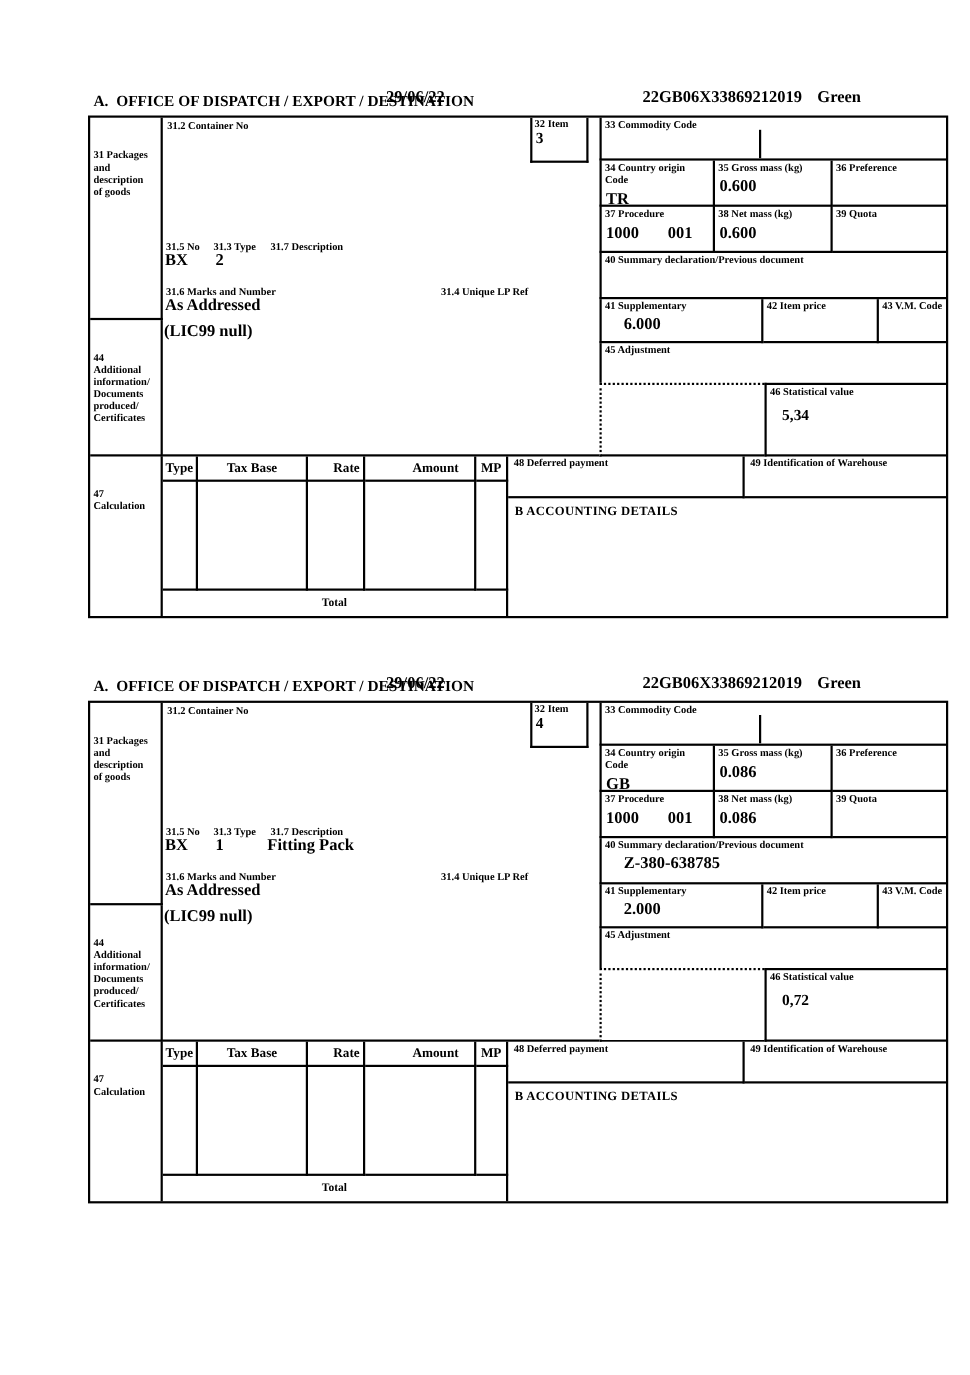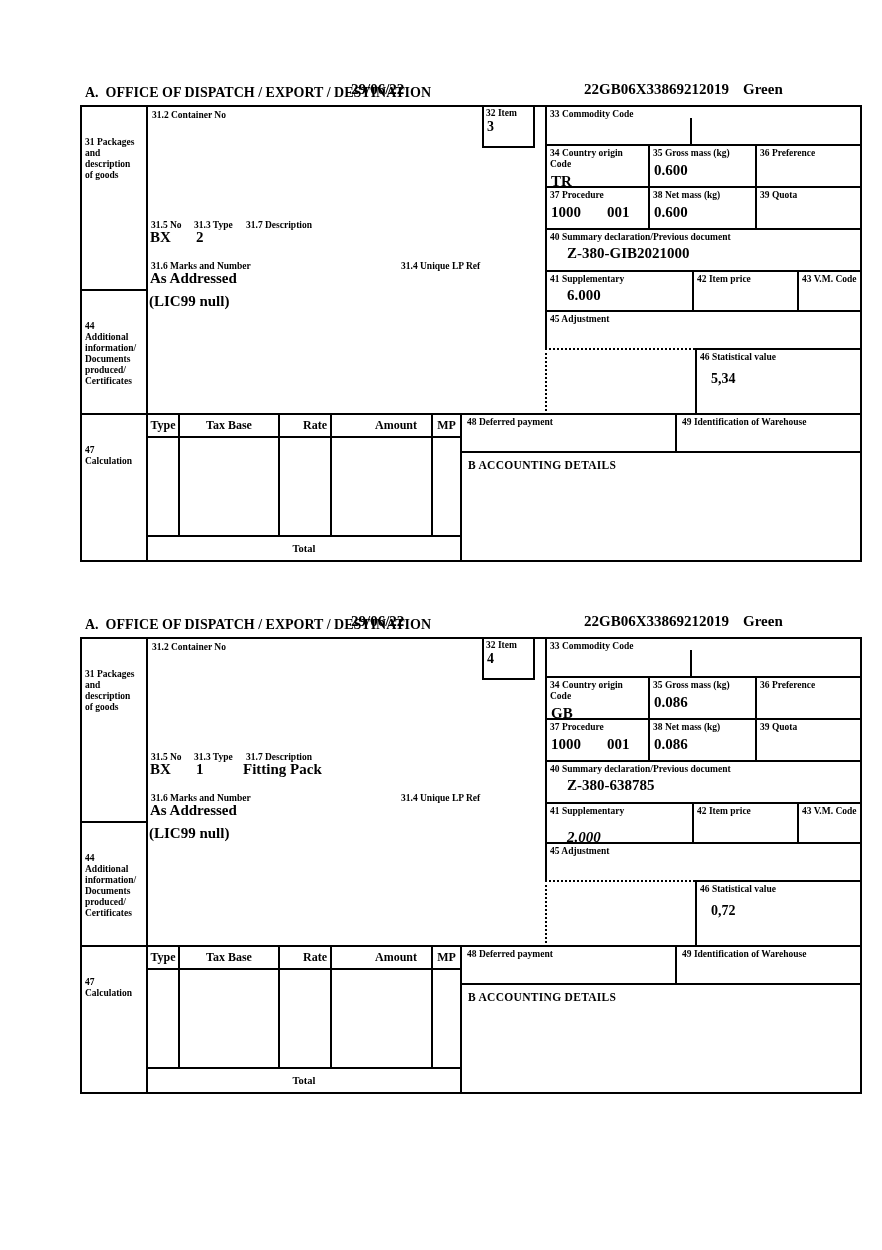--- a/index.html
+++ b/index.html
@@ -104,21 +104,20 @@
       <div class="cell br bb" style="left:568px;top:81px;width:107px;height:42px;">
         <div class="lbl">38 Net mass (kg)</div>
         <div class="val15" style="margin:3px 0 0 4px;">0.600</div>
       </div>
       <div class="cell bb" style="left:675px;top:81px;width:103px;height:42px;">
         <div class="lbl">39 Quota</div>
       </div>
 
       <div class="cell bl bb" style="left:463px;top:123px;width:315px;height:42px;">
         <div class="lbl">40 Summary declaration/Previous document</div>
-        <div class="val15" style="margin:2px 0 0 20px;">Z-380-GIB2021000</div>
       </div>
 
       <div class="cell bl br bb" style="left:463px;top:165px;width:149px;height:40px;">
         <div class="lbl">41 Supplementary</div>
         <div class="val15" style="margin:2px 0 0 20px;">6.000</div>
       </div>
       <div class="cell br bb" style="left:612px;top:165px;width:105px;height:40px;">
         <div class="lbl">42 Item price</div>
       </div>
       <div class="cell bb" style="left:717px;top:165px;width:61px;height:40px;">
@@ -242,21 +241,21 @@
         <div class="lbl">39 Quota</div>
       </div>
 
       <div class="cell bl bb" style="left:463px;top:123px;width:315px;height:42px;">
         <div class="lbl">40 Summary declaration/Previous document</div>
         <div class="val15" style="margin:2px 0 0 20px;">Z-380-638785</div>
       </div>
 
       <div class="cell bl br bb" style="left:463px;top:165px;width:149px;height:40px;">
         <div class="lbl">41 Supplementary</div>
-        <div class="val15" style="margin:12px 0 0 20px;font-style:italic;">2.000</div>
+        <div class="val15" style="margin:2px 0 0 20px;">2.000</div>
       </div>
       <div class="cell br bb" style="left:612px;top:165px;width:105px;height:40px;">
         <div class="lbl">42 Item price</div>
       </div>
       <div class="cell bb" style="left:717px;top:165px;width:61px;height:40px;">
         <div class="lbl">43 V.M. Code</div>
       </div>
 
       <div class="cell bl" style="left:463px;top:205px;width:315px;height:36px;">
         <div class="lbl">45 Adjustment</div>

